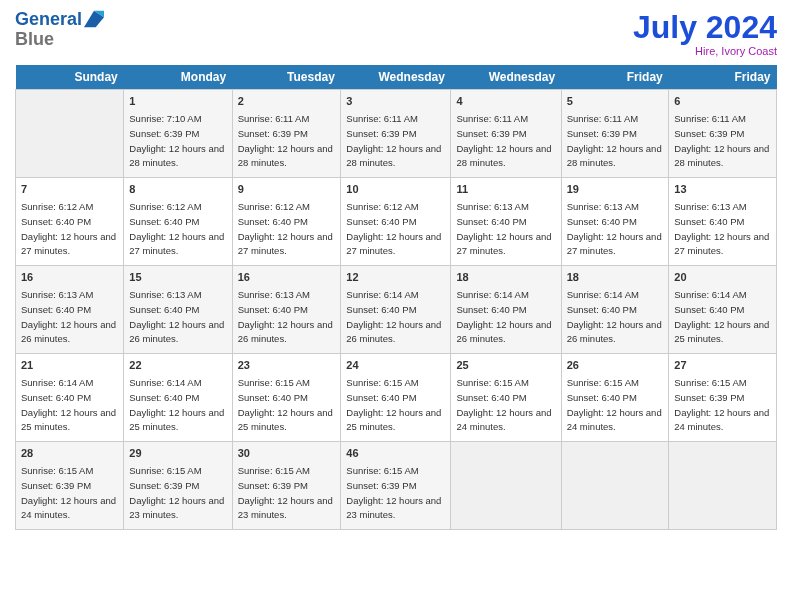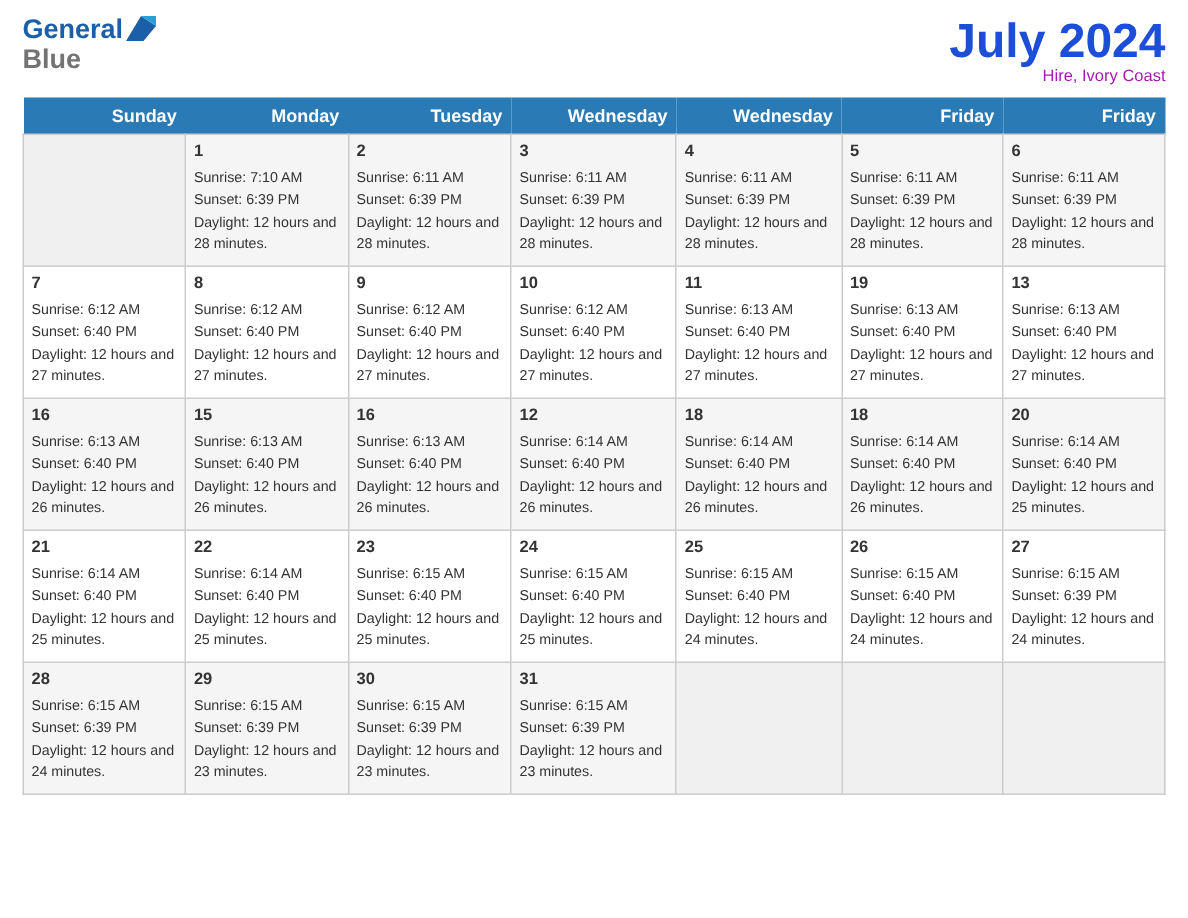--- a/index.html
+++ b/index.html
@@ -317,21 +317,21 @@
           <span class="cell-info">Sunset: 6:39 PM</span><br>
           <span class="cell-info">Daylight: 12 hours and 23 minutes.</span>
         </td>
           <td>
           <span class="day-num">30</span>
           <span class="cell-info">Sunrise: 6:15 AM</span><br>
           <span class="cell-info">Sunset: 6:39 PM</span><br>
           <span class="cell-info">Daylight: 12 hours and 23 minutes.</span>
         </td>
           <td>
-          <span class="day-num">31</span>
+          <span class="day-num">46</span>
           <span class="cell-info">Sunrise: 6:15 AM</span><br>
           <span class="cell-info">Sunset: 6:39 PM</span><br>
           <span class="cell-info">Daylight: 12 hours and 23 minutes.</span>
         </td>
           <td class="empty-cell"></td>
           <td class="empty-cell"></td>
           <td class="empty-cell"></td>
         </tr>
       </tbody>
   </table>

